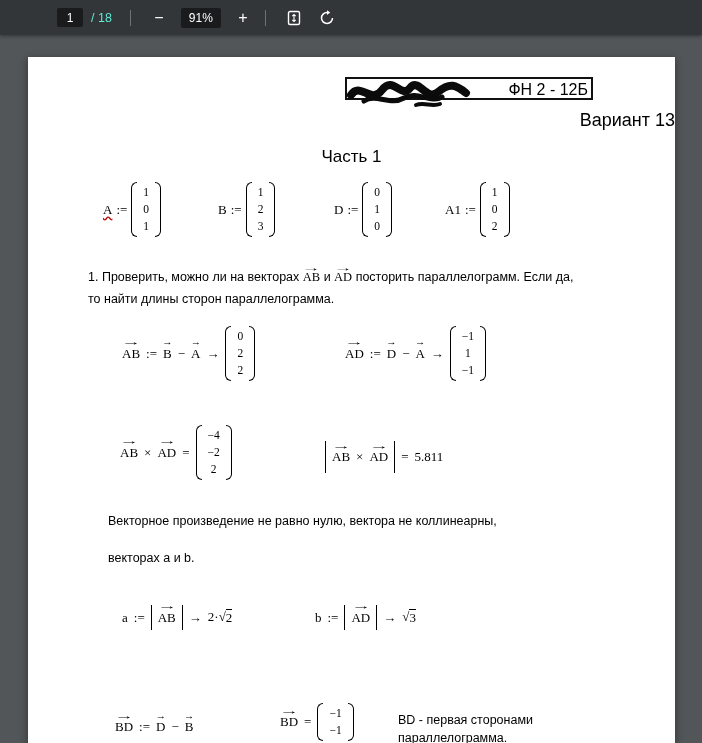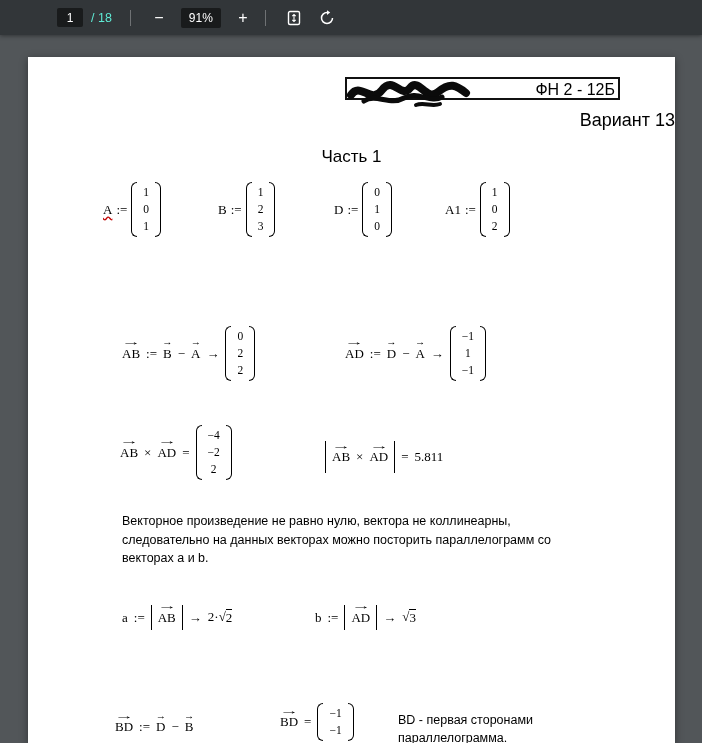--- a/index.html
+++ b/index.html
@@ -18,21 +18,21 @@
   .tsep { width:1px; height:16px; background:rgba(255,255,255,.3); margin-right:17px; }
   .tbtn { background:none; border:none; color:#fff; font-size:16px; line-height:1; cursor:pointer;
           width:22px; height:22px; display:flex; align-items:center; justify-content:center; margin-right:11px; }
   .zoom-box { background:#191b1c; color:#fff; font-size:12px; padding:3px 8px; border-radius:2px; margin-right:11px; }
 
   
   .page { position:absolute; left:28px; top:57px; width:647px; height:686px; background:#fff;
           box-shadow:0 2px 8px rgba(0,0,0,.4); overflow:hidden; color:#000; }
   .abs { position:absolute; }
 
-  .stamp-box { left:317px; top:20px; width:275px; height:23px; border:2px solid #111; }
+  .stamp-box { left:317px; top:20px; width:248px; height:23px; border:2px solid #111; }
   .stamp-text { position:absolute; right:3px; top:1px; font-size:16px; line-height:19px; }
   .scribble { left:318px; top:21px; }
 
   .doc-title { left:0; top:53px; width:100%; text-align:right; font-size:18px; }
   .doc-subtitle { left:0; top:83px; width:100%; text-align:center; font-size:17px;margin-top:7px; }
 
   .text { font-size:12.5px; }
   .serif { font-family:"Liberation Serif", serif; }
 
   .def, .expr { position:absolute; display:inline-flex; align-items:center; gap:6px;
@@ -152,20 +152,28 @@
         <span class="mp mpl"></span>
         <span class="mvals">
             <span class="mv">1</span>
             <span class="mv">0</span>
             <span class="mv">2</span>
           </span>
         <span class="mp mpr"></span>
       </span>
     </div>
 
+    <div class="abs text" style="left:60px; top:209px; line-height:22px; width:540px;">
+      <span>1. Проверить, можно ли на векторах</span>
+      <span class="vec vec2 serif">AB</span>
+      <span>и</span>
+      <span class="vec vec2 serif">AD</span>
+      <span>посторить параллелограмм. Если да,</span><br>
+      <span>то найти длины сторон параллелограмма.</span>
+    </div>
 
     <div class="expr" style="left:94px; top:269px;">
       <span class="vec vec2">AB</span>
       <span>:=</span>
       <span class="vec">B</span>
       <span>−</span>
       <span class="vec">A</span>
       <span>→</span>
       <span class="mat">
         <span class="mp mpl"></span>
@@ -213,23 +221,23 @@
     <div class="expr" style="left:297px; top:384px;">
       <span class="absbar bar-lg"></span>
       <span class="vec vec2">AB</span>
       <span>×</span>
       <span class="vec vec2">AD</span>
       <span class="absbar bar-lg"></span>
       <span>=</span>
       <span>5.811</span>
     </div>
 
-    <div class="abs text" style="left:94px; top:455px; line-height:18.5px; width:450px;">
+    <div class="abs text" style="left:80px; top:455px; line-height:18.5px; width:450px;">
       <span>Векторное произведение не равно нулю, вектора не коллинеарны,</span><br>
-      <span>следовательно на данных векторах можно посторить параллелограмм со</span><br>
+      <br>
       <span>векторах a и b.</span>
     </div>
 
     <div class="expr" style="left:94px; top:548px;">
       <span>a</span>
       <span>:=</span>
       <span class="absbar bar-sm"></span>
       <span class="vec vec2">AB</span>
       <span class="absbar bar-sm"></span>
       <span>→</span>

